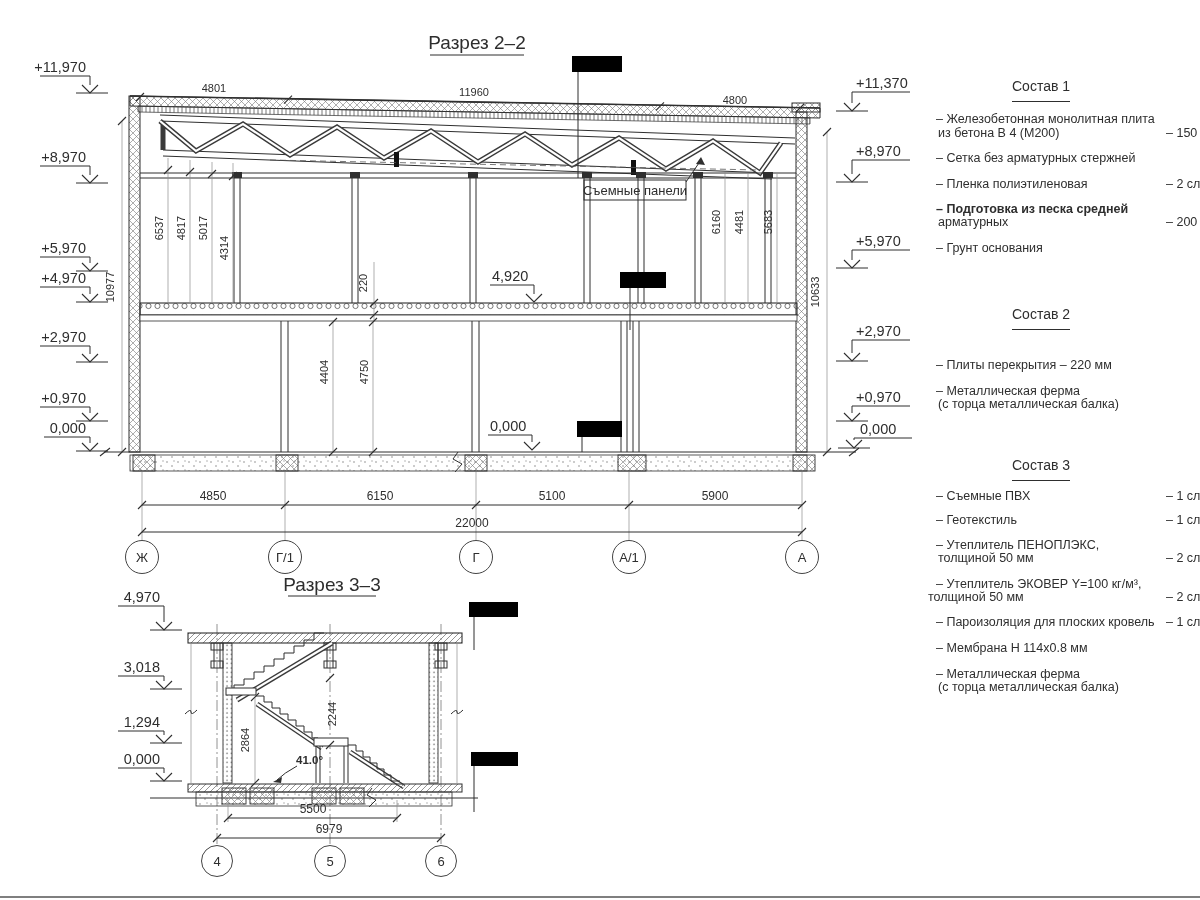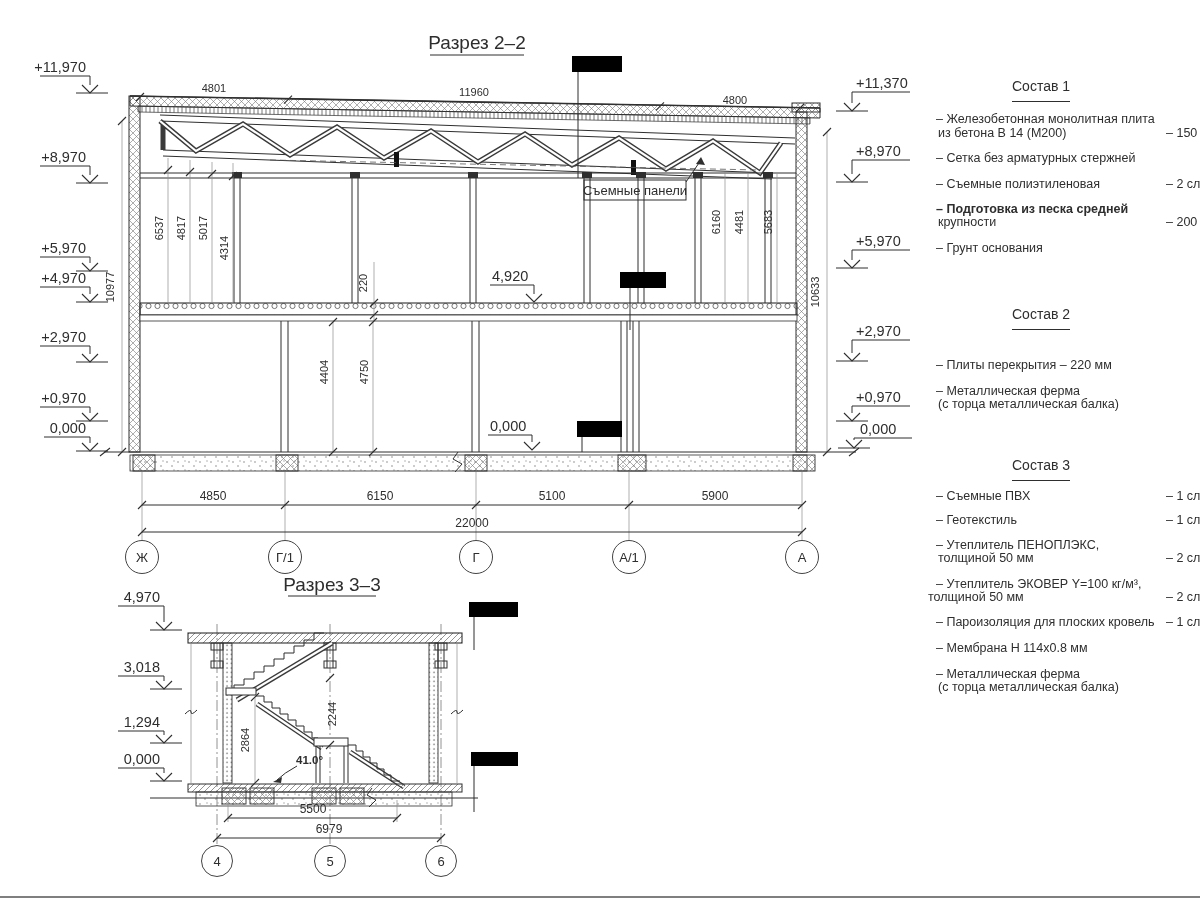--- a/index.html
+++ b/index.html
@@ -368,27 +368,27 @@
           <rect x="471" y="752" width="47" height="14" fill="#000"></rect>
     </g>
   </g>
 
   <path d="M0,897 H1200" stroke="#555" stroke-width="1.5"></path>
 </svg>
 
 <div id="notes">
   <span class="title" style="left:92px;top:78px;">Состав 1</span>
   <span class="l1" style="top:112px;">– Железобетонная  монолитная плита</span>
-  <span class="l2" style="top:126px;">из бетона В 14 (М200)</span>
+  <span class="l2" style="top:126px;">из бетона В 4 (М200)</span>
   <span class="val" style="top:126px;">– 150 мм</span>
   <span class="l1" style="top:151px;">– Сетка без арматурных стержней</span>
-  <span class="l1" style="top:177px;">– Съемные полиэтиленовая</span>
+  <span class="l1" style="top:177px;">– Пленка полиэтиленовая</span>
   <span class="val" style="top:177px;">– 2 слоя</span>
   <span class="l1" style="top:202px;font-weight:bold;">– Подготовка из песка средней</span>
-  <span class="l2" style="top:215px;">крупности</span>
+  <span class="l2" style="top:215px;">арматурных</span>
   <span class="val" style="top:215px;">– 200 мм</span>
   <span class="l1" style="top:241px;text-align:center;">– Грунт основания</span>
 
   <span class="title" style="left:92px;top:306px;">Состав 2</span>
   <span class="l1" style="top:358px;">– Плиты перекрытия – 220 мм</span>
   <span class="l1" style="top:384px;">– Металлическая ферма</span>
   <span class="l2" style="top:397px;">(с торца металлическая балка)</span>
 
   <span class="title" style="left:92px;top:457px;">Состав 3</span>
   <span class="l1" style="top:489px;">– Съемные ПВХ</span>

